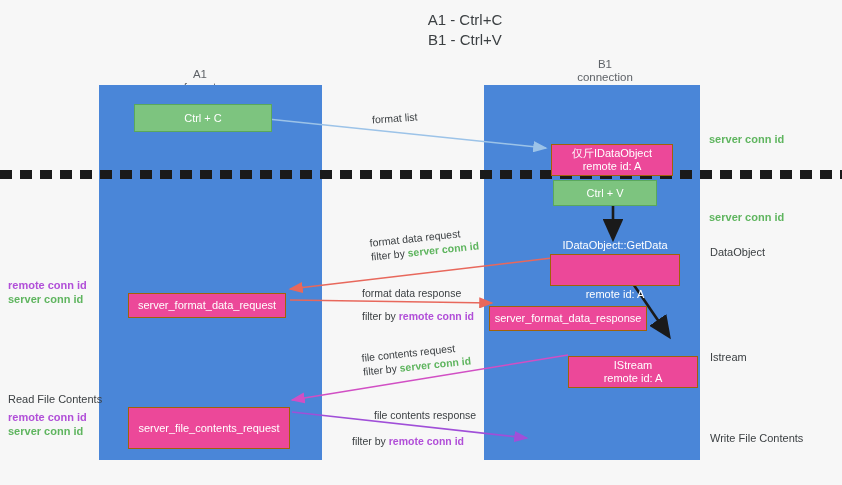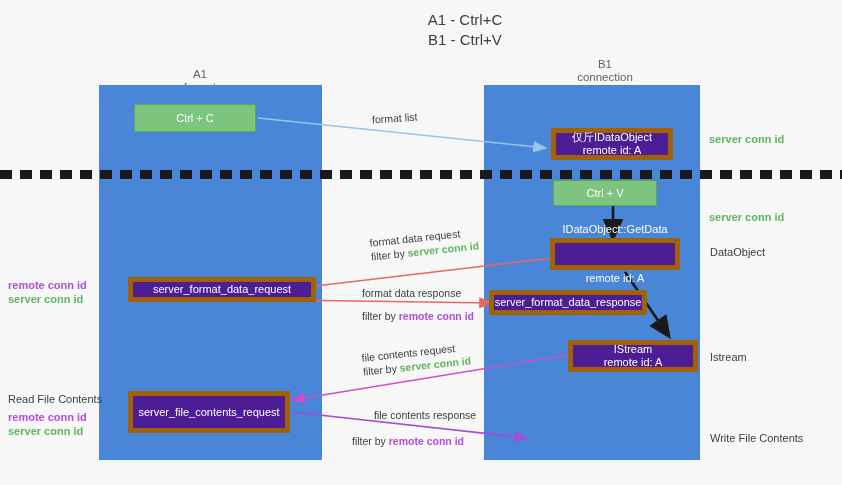--- a/index.html
+++ b/index.html
@@ -31,21 +31,21 @@
 
   
   .box{
     box-sizing:border-box;
     display:flex;flex-direction:column;
     align-items:center;justify-content:center;
     color:#ffffff;font-size:11px;line-height:13px;
     text-align:center;
   }
   .box.green{background:#7dc47f;border:1px solid #5aa85c;}
-  .box.orange{background:#4c1d95;border:5px solid #a16207;}
+  .box.orange{background:#ec4899;border:1px solid #a16207;margin-top:16px;}
   .box .sub{display:block;}
 
   
   .slabel{font-size:11px;color:#3c4043;line-height:14px;white-space:nowrap;}
   .green-t{color:#5fb55f;font-weight:bold;}
   .purple-t{color:#b14fd8;font-weight:bold;}
 
   
   .elabel{
     font-size:10.5px;color:#3c4043;line-height:14px;white-space:nowrap;
@@ -106,21 +106,21 @@
     <line x1="290" y1="300" x2="492" y2="303" stroke="#e8685c" stroke-width="1.6" marker-end="url(#ah-red)"></line>
 
     <line x1="568" y1="355" x2="292" y2="400" stroke="#d14fc4" stroke-width="1.6" marker-end="url(#ah-magenta)"></line>
 
     <line x1="292" y1="412" x2="527" y2="438" stroke="#a04fd8" stroke-width="1.6" marker-end="url(#ah-purple)"></line>
   </svg>
 
   <div class="abs" style="left:0;top:170px;width:842px;height:9px;
        background:repeating-linear-gradient(to right,#1a1a1a 0 12px,transparent 12px 20px);"></div>
 
-  <div class="abs box green" style="left:134px;top:104px;width:122px;height:28px;">
+  <div class="abs box green" style="left:134px;top:104px;width:138px;height:28px;">
     <span>Ctrl + C</span>
   </div>
 
   <div class="abs box orange" style="left:551px;top:128px;width:122px;height:32px;">
     <span>仅斤IDataObject</span>
     <span class="sub">remote id: A</span>
   </div>
 
   <div class="abs box green" style="left:553px;top:180px;width:104px;height:26px;">
     <span>Ctrl + V</span>
@@ -129,21 +129,21 @@
   <div class="abs box orange" style="left:550px;top:238px;width:130px;height:32px;gap:36px;">
     <span>IDataObject::GetData</span>
     <span class="sub">remote id: A</span>
   </div>
 
   <div class="abs box orange" style="left:568px;top:340px;width:130px;height:32px;">
     <span>IStream</span>
     <span class="sub">remote id: A</span>
   </div>
 
-  <div class="abs box orange" style="left:128px;top:277px;width:188px;height:25px;">
+  <div class="abs box orange" style="left:128px;top:277px;width:158px;height:25px;">
     <span>server_format_data_request</span>
   </div>
 
   <div class="abs box orange" style="left:489px;top:290px;width:158px;height:25px;">
     <span>server_format_data_response</span>
   </div>
 
   <div class="abs box orange" style="left:128px;top:391px;width:162px;height:42px;">
     <span>server_file_contents_request</span>
   </div>

